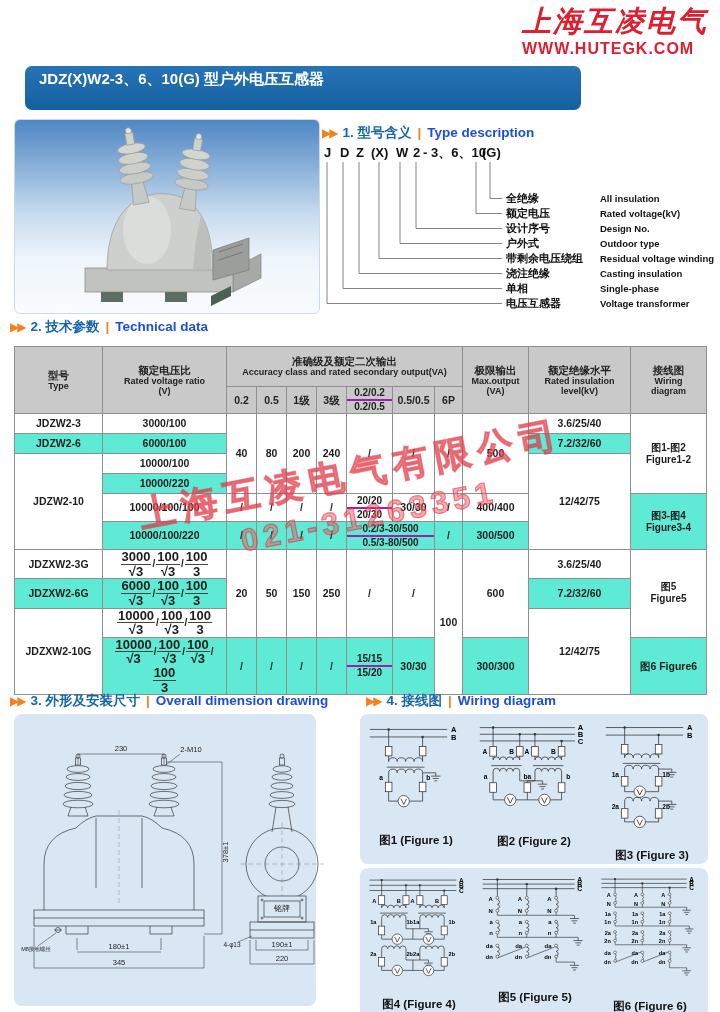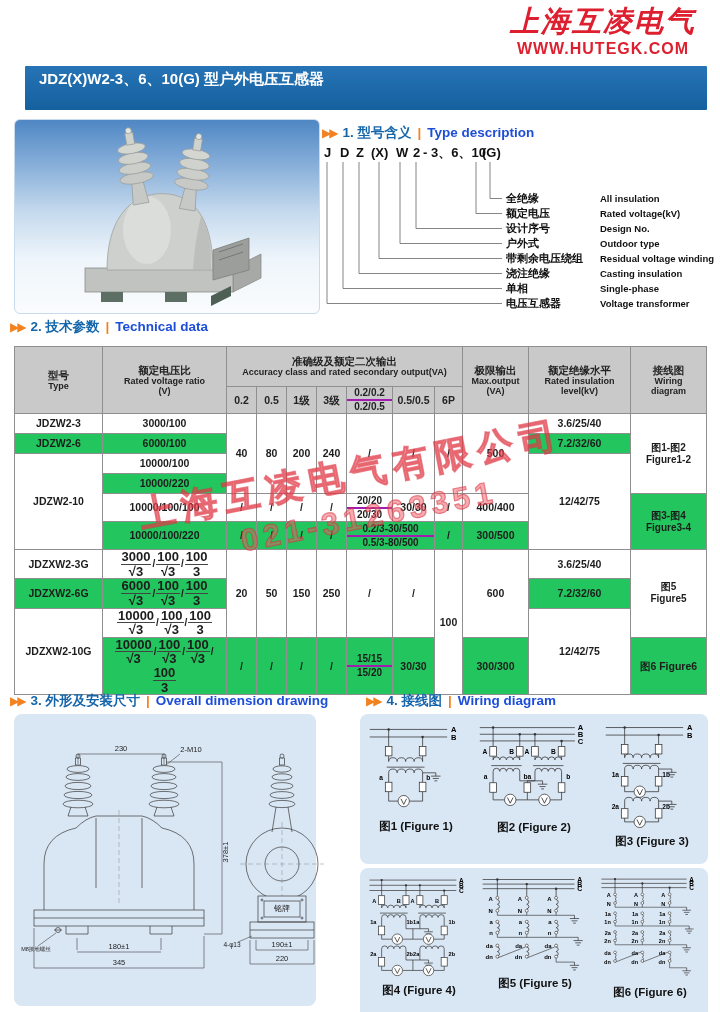--- a/index.html
+++ b/index.html
@@ -2,56 +2,56 @@
 <html><head>
 <meta charset="utf-8">
 <style>
   html,body{margin:0;padding:0;}
   body{
     width:720px;height:1012px;position:relative;background:#ffffff;
     font-family:"Liberation Sans","DejaVu Sans",sans-serif;color:#222;overflow:hidden;
   }
   .abs{position:absolute;}
   
-  .hdr{top:6px;right:24px;text-align:center;margin-left:24px;}
+  .hdr{top:6px;right:12px;text-align:left;margin-left:24px;}
   .logo{font-size:29px;font-weight:bold;font-style:italic;color:#dd1f30;letter-spacing:2px;line-height:1.1;}
   .site{font-size:16px;font-weight:bold;color:#dd1f30;letter-spacing:1px;margin-top:2px;}
   
-  .titlebar{top:66px;left:25px;width:682px;height:44px;background:linear-gradient(#2673b6,#15619f);
-    border-radius:1px;color:#fff;padding:3px 0 0 14px;box-sizing:border-box;}
+  .titlebar{top:66px;left:25px;width:556px;height:44px;background:linear-gradient(#2673b6,#15619f);
+    border-radius:7px;color:#fff;padding:3px 0 0 14px;box-sizing:border-box;}
   .titlebar .l1{font-size:15px;font-weight:bold;line-height:1.35;}
   .titlebar .l2{font-size:14.5px;line-height:1.25;}
   
   .sec-h{font-size:13.5px;white-space:nowrap;}
   .sec-h .arr{color:#f28220;font-size:12px;letter-spacing:-2px;margin-right:6px;}
   .sec-h .no,.sec-h .cn{color:#1565ab;font-weight:bold;}
   .sec-h .sep{color:#f28220;margin:0 6px;font-weight:bold;}
   .sec-h .en{color:#1d4ed8;font-weight:bold;}
   
   .photo{top:119px;left:14px;width:304px;height:193px;border-radius:6px;border:1px solid #c8daec;
     background:linear-gradient(180deg,#4f87c4 0%,#7fa9d6 20%,#c6daee 48%,#eef5fb 72%,#fafcfe 100%);
     overflow:hidden;}
   
   .panel{background:#d9e6f4;border-radius:8px;}
   .dimpanel{top:714px;left:14px;width:302px;height:292px;}
   .wirepanelA{top:714px;left:360px;width:348px;height:150px;}
   .wirepanelB{top:868px;left:360px;width:348px;height:176px;}
   .figrow{display:flex;justify-content:space-between;padding:6px 6px 2px 6px;}
   .figblk{text-align:center;}
-  .cap{font-size:11.5px;font-weight:bold;color:#111;margin-top:1px;white-space:nowrap;text-align:center;}
+  .cap{font-size:11.5px;font-weight:bold;color:#111;margin-top:15px;white-space:nowrap;text-align:center;}
   
   .tblwrap{top:346px;left:14px;width:692px;}
   table{border-collapse:collapse;table-layout:fixed;width:692px;font-size:10.5px;}
   th,td{border:1px solid #8f8f8f;text-align:center;vertical-align:middle;padding:0;line-height:1.15;overflow:hidden;}
   th{background:#c9c9c9;font-weight:bold;}
   th .cn{display:block;font-size:10.5px;}
   th .en{display:block;font-size:9px;font-weight:bold;}
   td{font-weight:bold;color:#1c1c1c;}
   tr.h1{height:40px;} tr.h2{height:22px;} tr.rs{height:20px;} tr.rm{height:28px;} tr.rx{height:32px;}
-  td.sh,th.shd{background:#22c55e;}
+  td.sh,th.shd{background:#5eead4;}
   .stk span{display:block;font-size:10px;line-height:1.2;}
   .stk .t{border-bottom:2px solid #a21caf;}
   .frac{display:inline-block;vertical-align:middle;font-size:13px;line-height:1.05;}
   .frac .fn{display:block;border-bottom:1px solid #444;padding:0 1px;}
   .frac .fd{display:block;}
   .fsep{display:inline-block;vertical-align:middle;margin:0 1px;font-size:10px;}
   
   .wm{left:135px;top:492px;transform:rotate(-11deg);transform-origin:left top;z-index:5;pointer-events:none;
       color:rgba(236,88,98,0.50);-webkit-text-stroke:1.2px rgba(219,45,60,0.55);font-weight:bold;white-space:nowrap;}
   .wm .w1{font-size:36px;letter-spacing:7px;}

